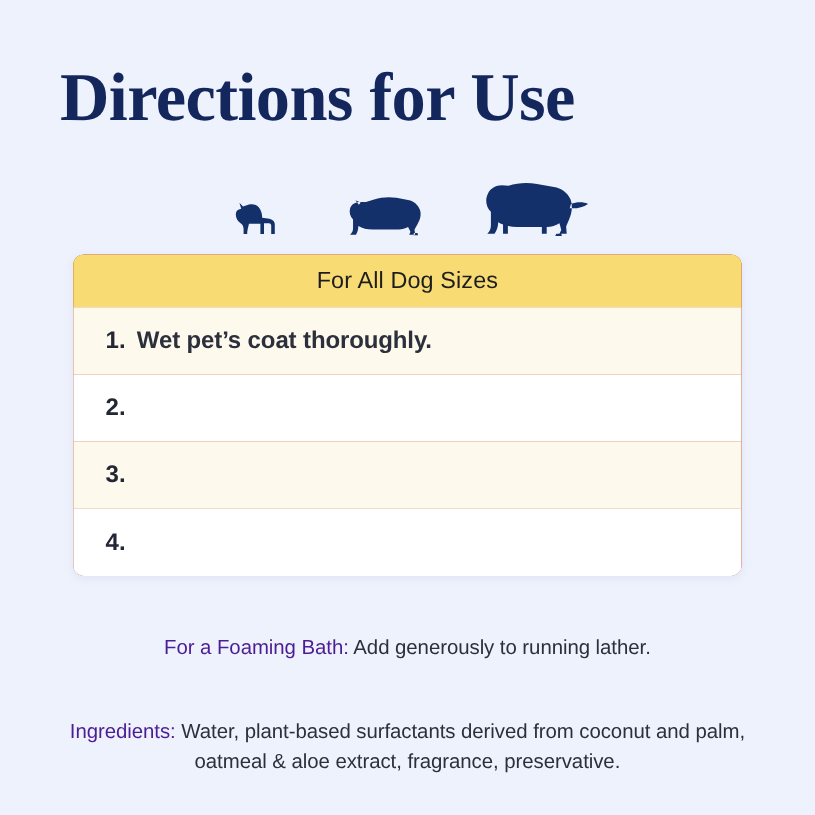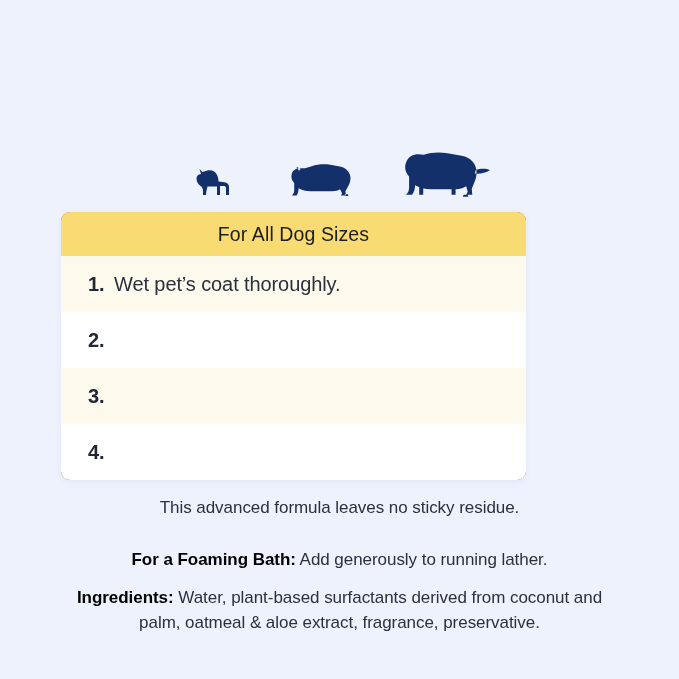--- a/index.html
+++ b/index.html
@@ -52,21 +52,21 @@
   }
   .dog-small  { left: 191px; bottom: 0; width: 42px;  height: 33px; }
   .dog-medium { left: 287px; bottom: 0; width: 72px;  height: 41px; }
   .dog-large  { left: 401px; bottom: 0; width: 92px;  height: 54px; }
 
   
   .card {
     position: absolute;
     left: 61px;
     top: 212px;
-    width: 465px;
+    width: 557px;
     height: 268px;
     border-radius: 9px;
     overflow: hidden;
     background: #c2410c;
     box-shadow: 0 2px 7px rgba(120,130,175,0.10);
   }
 
   .card-header {
     height: 44px;
     background: #f8db73;
@@ -95,52 +95,53 @@
 
   .step-num {
     font-size: 20px;
     font-weight: 700;
     color: #222733;
     margin-right: 6px;
     min-width: 20px;
   }
   .step-text {
     font-size: 20px;
-    font-weight: 400;
+    font-weight: 700;
     color: #2b303c;
     letter-spacing: -0.1px;
   }
 
   
   .notes {
     position: absolute;
     left: 0;
     top: 498px;
     width: 679px;
     text-align: center;
   }
   .note {
     font-size: 17px;
     color: #2b303c;
     letter-spacing: -0.05px;
   }
   .note-residue { margin-bottom: 0; }
   .note-foaming { margin-top: 32px; }
   .note-ingredients {
-    margin-top: 16px;
+    margin-top: 48px;
     line-height: 1.45;
     padding: 0 56px;
   }
-  .note-strong { font-weight: 700; color: #000000; }
+  .note-strong { font-weight: 400; color: #4c1d95; }
 </style>
 </head>
 <body>
 
 <div class="page">
 
+  <h1 class="title">Directions for Use</h1>
 
   <div class="dogs">
 
     <svg class="dog dog-small" viewBox="0 0 84 66">
       <path d="M20 14 L17 4 L23 10 L33 7 C40 5 48 8 51 14 C54 19 55 24 55 29
                L64 30 C72 31 76 34 76 40 L76 56 L70 56 L70 42
                C70 39 68 38 64 38 L58 38 L58 56 L52 56 L52 39
                L33 39 C31 47 30 51 30 56 L24 56 L24 48
                C24 43 22 40 19 38 C14 35 11 29 11 23 C11 18 14 15 20 14 Z"></path>
     </svg>
@@ -190,21 +191,20 @@
       </li>
       <li class="step">
         <span class="step-num">4.</span>
       </li>
     </ol>
 
   </div>
 
   <div class="notes">
 
-    <p class="note note-residue">This advanced formula leaves no sticky residue.</p>
 
     <p class="note note-foaming">
       <span class="note-strong">For a Foaming Bath:</span><span> Add generously to running lather.</span>
     </p>
 
     <p class="note note-ingredients">
       <span class="note-strong">Ingredients:</span><span> Water, plant-based surfactants derived from coconut and palm, oatmeal &amp; aloe extract, fragrance, preservative.</span>
     </p>
 
   </div>

